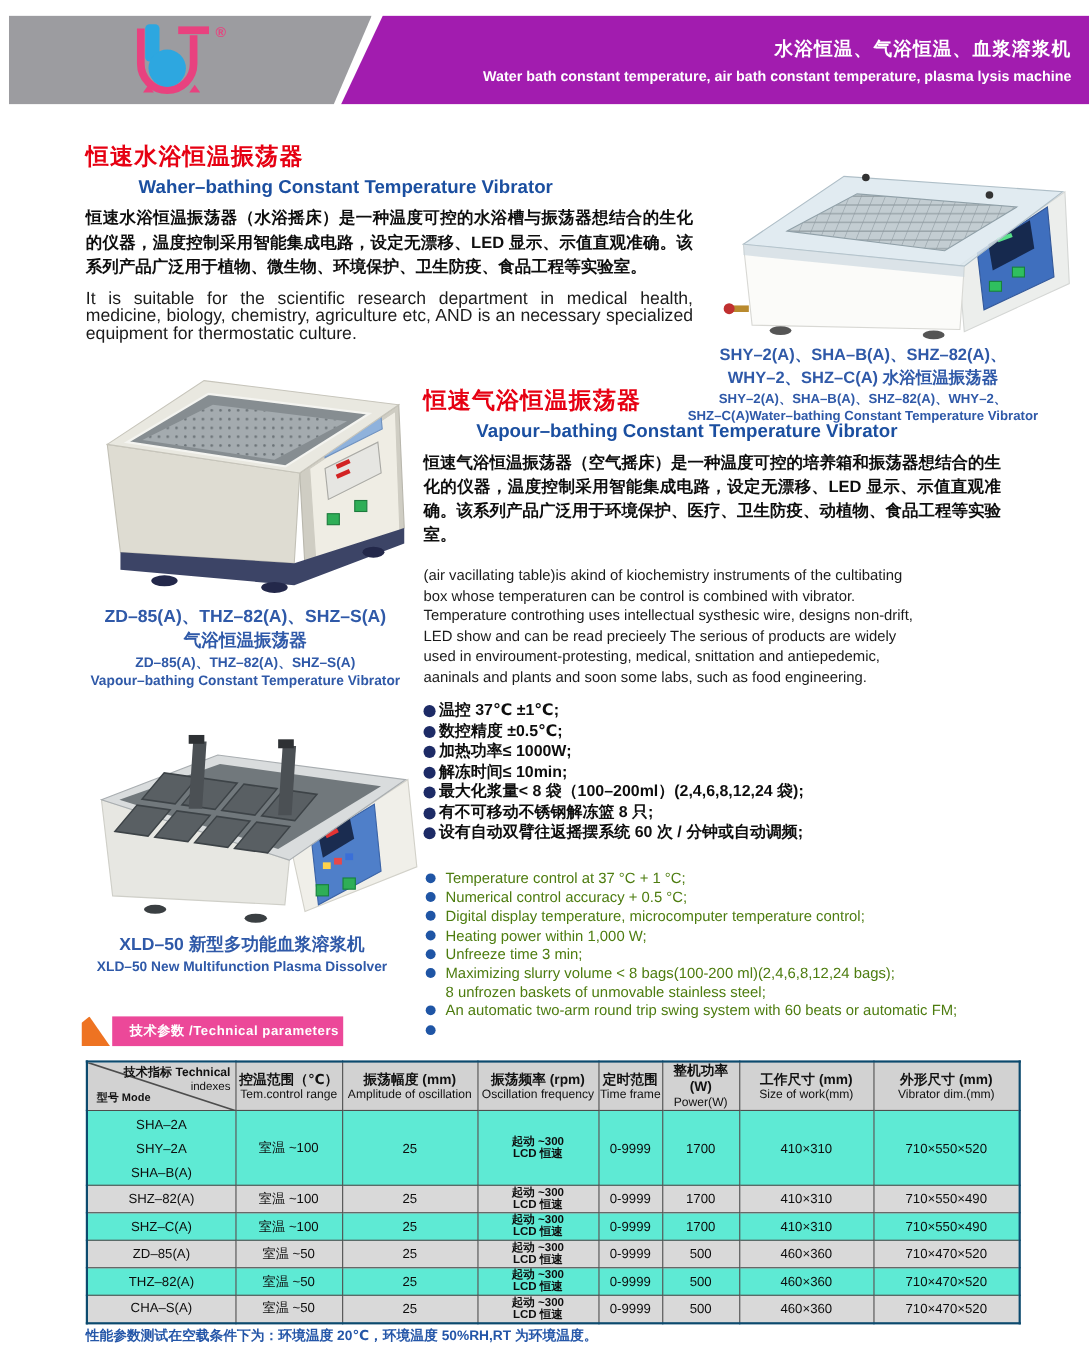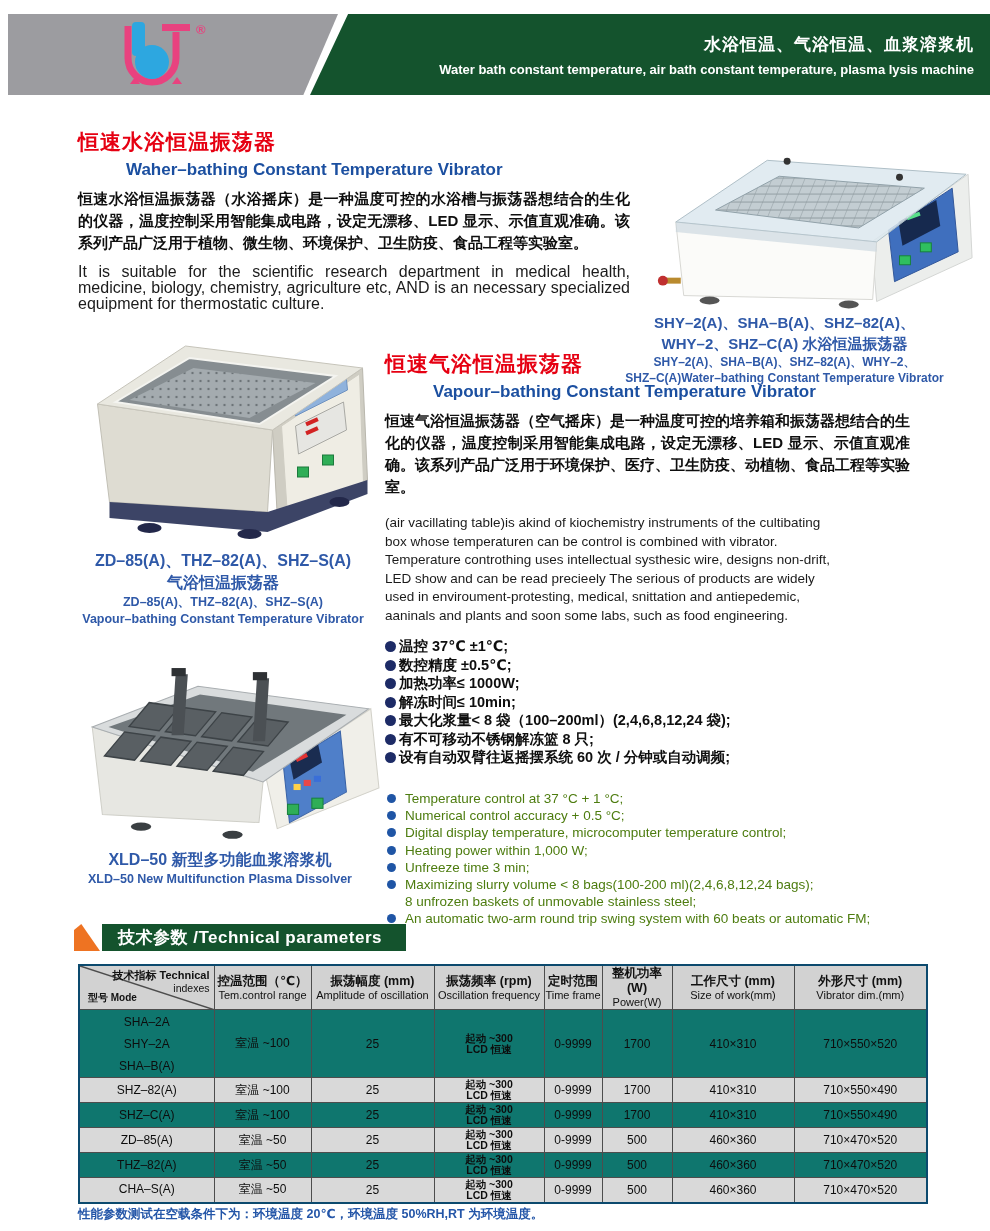--- a/index.html
+++ b/index.html
@@ -3,21 +3,21 @@
 <meta charset="utf-8">
 <style>
   html,body{margin:0;padding:0;background:#e8e8e8;}
   .page{position:relative;width:990px;height:1231px;background:#ffffff;margin:0 auto;
         font-family:"Liberation Sans","DejaVu Sans",sans-serif;overflow:hidden;color:#111;}
 
   
   .logo-box{position:absolute;left:8px;top:14px;width:330px;height:81px;background:#9c9ca0;
             clip-path:polygon(0 0,100% 0,89.5% 100%,0 100%);}
   .logo-box svg{position:absolute;left:102px;top:4px;}
-  .banner{position:absolute;left:310px;top:14px;width:680px;height:81px;background:#14532d;
+  .banner{position:absolute;left:310px;top:14px;width:680px;height:81px;background:#a21caf;
           clip-path:polygon(5.6% 0,100% 0,100% 100%,0 100%);color:#fff;
           display:flex;flex-direction:column;justify-content:center;align-items:flex-end;
           padding-right:16px;box-sizing:border-box;gap:6px;}
   .banner-zh{font-size:17px;font-weight:700;letter-spacing:1px;}
   .banner-en{font-size:13px;font-weight:700;}
 
   
   .title-red{color:#e60012;font-size:21px;font-weight:700;letter-spacing:1px;}
   .title-blue{color:#1b4fa0;font-size:17px;font-weight:700;margin-top:4px;margin-left:48px;}
   .para-zh{font-size:15px;font-weight:700;line-height:22px;text-align:justify;color:#0e0e0e;margin-top:8px;}
@@ -51,35 +51,35 @@
   .dot.hidden{visibility:hidden;}
   .bullets-zh .btext{font-size:14.5px;font-weight:700;color:#0e0e0e;}
   .bullets-en .btext{font-size:13.5px;color:#4d7c0f;}
 
   .img3{position:absolute;left:78px;top:668px;}
   .cap3{left:50px;top:849px;width:340px;}
 
   
   .tech-banner{position:absolute;left:74px;top:924px;height:27px;display:flex;align-items:stretch;}
   .tb-orange{width:26px;background:#ee7322;clip-path:polygon(28% 0,100% 100%,0 100%,0 22%);margin-right:2px;}
-  .tb-blue{background:#14532d;color:#fff;font-size:17px;font-weight:700;line-height:27px;padding:0 24px 0 16px;letter-spacing:.5px;}
+  .tb-blue{background:#ec4899;color:#fff;font-size:12px;font-weight:700;line-height:27px;padding:0 4px 0 16px;letter-spacing:.5px;}
 
   
   table.spec{position:absolute;left:78px;top:964px;width:848px;border-collapse:collapse;border:2px solid #0c4a6e;table-layout:fixed;}
   table.spec th,table.spec td{border:1px solid #4d4d4d;padding:0;}
   table.spec thead tr{height:44px;}
   table.spec thead th{background:#d2d2d2;vertical-align:middle;}
   .h-zh{font-size:12.5px;font-weight:700;line-height:15px;}
   .h-en{font-size:11px;font-weight:400;line-height:13px;}
   th.corner{position:relative;background:#d2d2d2;}
   th.corner svg{position:absolute;left:0;top:0;}
   .corner-top{position:absolute;top:3px;right:4px;text-align:right;font-size:11px;font-weight:700;line-height:13px;}
   .corner-top .ct2{font-weight:400;font-size:10.5px;}
   .corner-bottom{position:absolute;bottom:4px;left:8px;font-size:10px;font-weight:700;}
-  table.spec td{text-align:center;font-size:12px;color:#0d0d0d;vertical-align:middle;background:#0f766e;}
+  table.spec td{text-align:center;font-size:12px;color:#0d0d0d;vertical-align:middle;background:#5eead4;}
   tr.shaded td{background:#d9d9d9;}
   tr.body-row{height:25px;}
   tr.tall{height:68px;}
   .model-cell div{line-height:15px;}
   tr.tall .model-cell div{line-height:22px;}
   .freq-cell div{font-size:10.5px;line-height:11px;font-weight:700;}
 
   .footnote{position:absolute;left:78px;top:1206px;color:#2456a8;font-size:12.5px;font-weight:700;}
 </style>
 </head>

